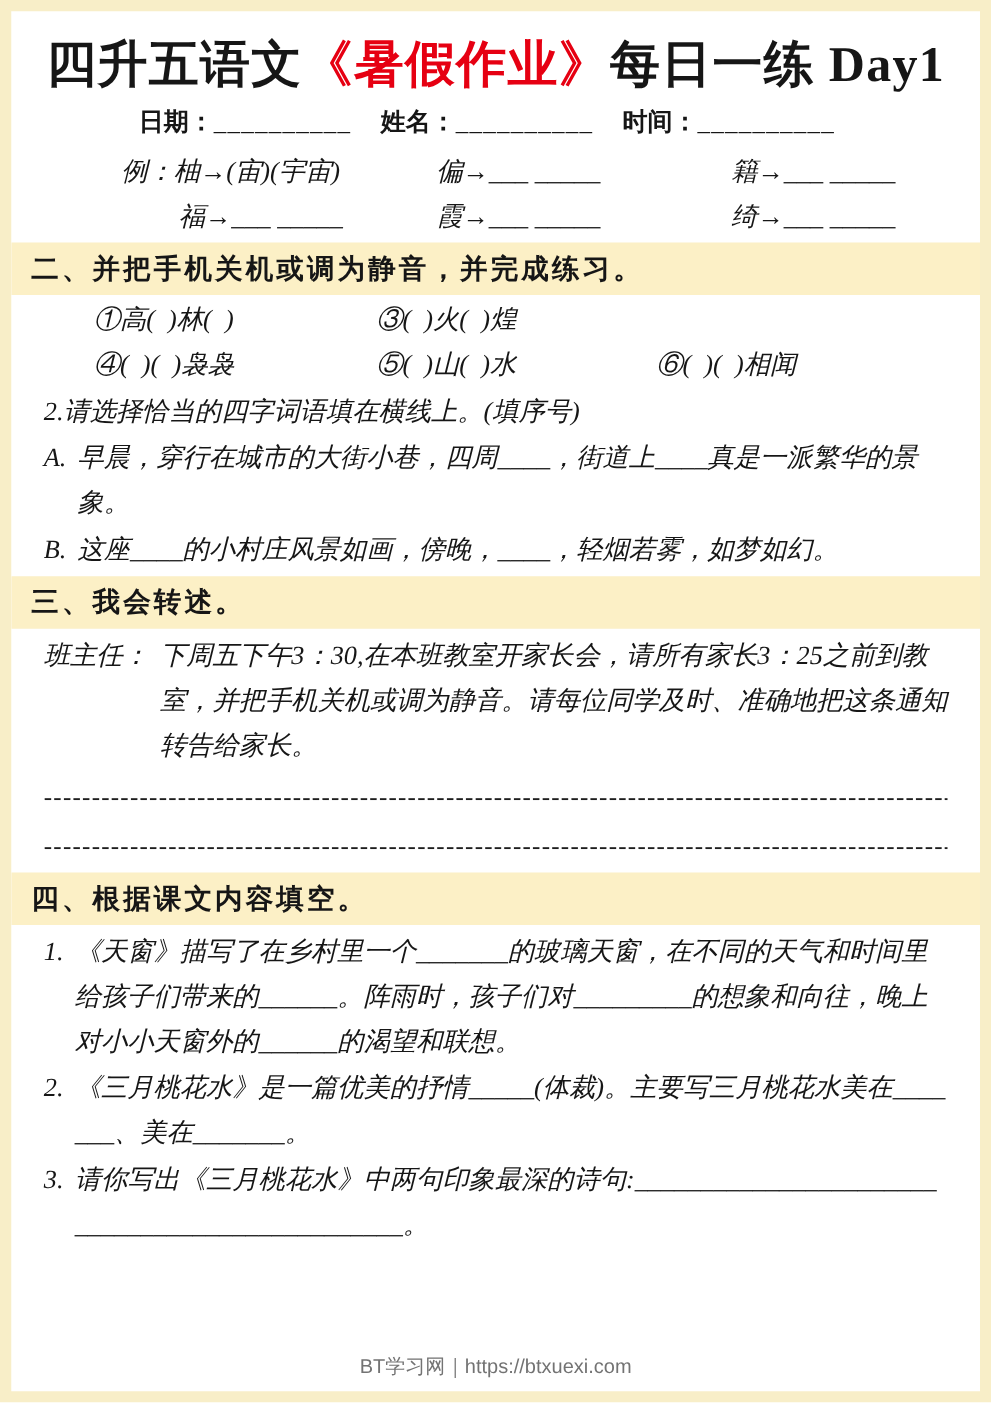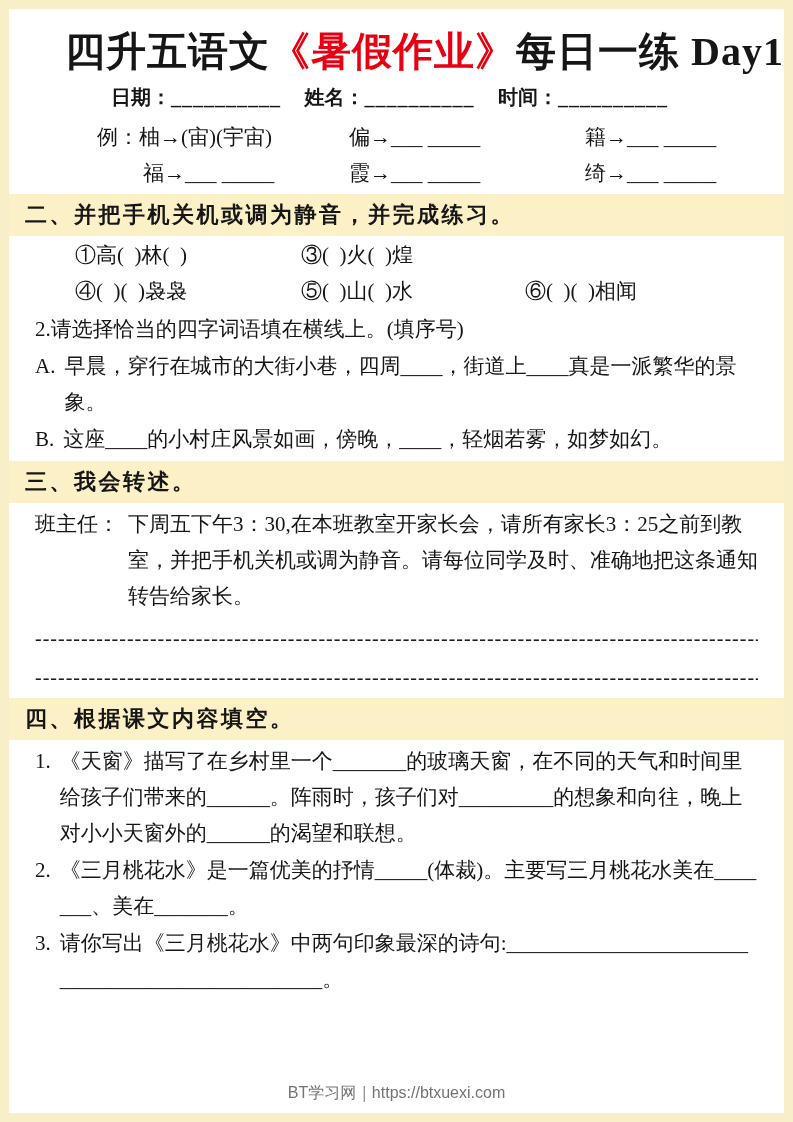--- a/index.html
+++ b/index.html
@@ -3,26 +3,26 @@
 <meta charset="utf-8">
 <style>
   html,body{margin:0;padding:0;background:#ffffff;}
   .sheet{
     width:793px;height:1122px;box-sizing:border-box;
     border:9px solid #f8eec8;background:#ffffff;
     display:flex;flex-direction:column;overflow:hidden;
     font-family:"Liberation Serif","DejaVu Serif",serif;color:#161616;
   }
   .sheet > *{flex-shrink:0;}
-  .title{text-align:right;margin:15px 0 5px;font-size:40px;font-weight:bold;letter-spacing:1px;white-space:nowrap;}
+  .title{text-align:center;margin:15px 0 5px;font-size:40px;font-weight:bold;letter-spacing:1px;white-space:nowrap;}
   .title .red{color:#e60012;}
   .form-row{display:flex;justify-content:space-between;padding:0 116px 7px 102px;font-size:20px;font-weight:bold;}
-  .form-row .blank{font-weight:bold;letter-spacing:1px;}
+  .form-row .blank{font-weight:normal;letter-spacing:1px;}
   .sec-bar{background:#fcf0c6;padding:6px 16px;font-size:22px;font-weight:bold;letter-spacing:2.5px;}
-  .content{padding:2px 26px 3px;}
+  .content{padding:2px 26px 3px;font-style:italic;}
   .grid3{display:grid;font-size:21px;line-height:1.7;}
   .s1{grid-template-columns:252px 236px 1fr;padding-left:62px;}
   .s1 .indent{padding-left:46px;}
   .s2{grid-template-columns:226px 224px 1fr;padding-left:40px;}
   .line{font-size:21px;line-height:1.72;margin:1px 0;word-break:break-all;}
   .hang{display:flex;}
   .hang .num{white-space:pre;margin-right:9px;}
   .hang .flow{flex:1;word-break:break-all;}
   .dashline{font-size:20px;line-height:1.55;letter-spacing:1px;white-space:nowrap;overflow:hidden;margin:8px 0 2px;color:#1d1d1d;}
   .footer{margin-top:auto;padding:5px 0 9px;text-align:center;font-size:16px;color:#737373;

